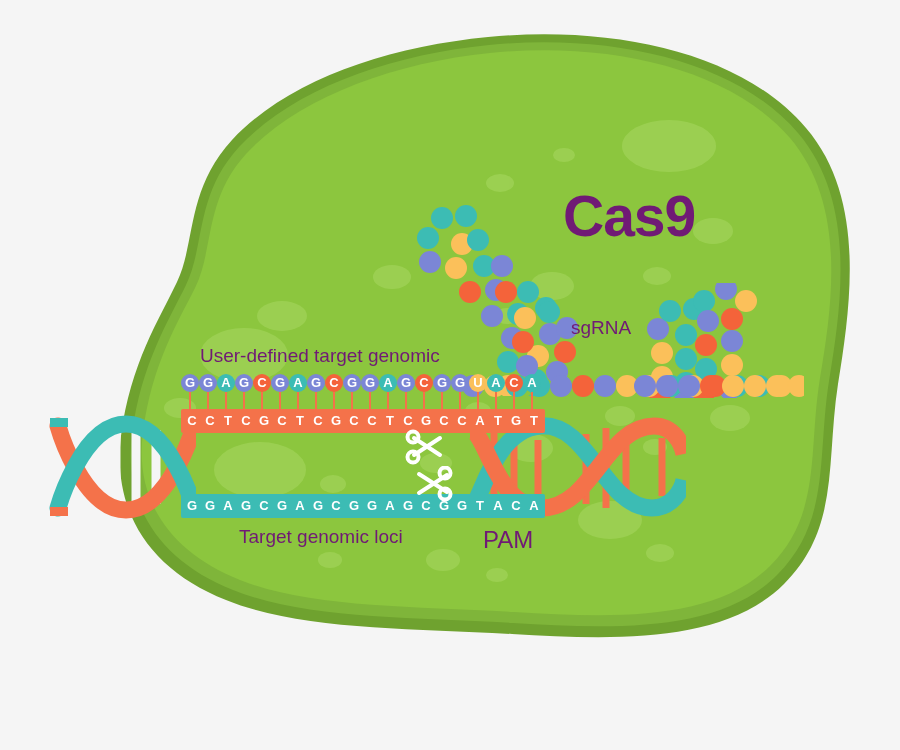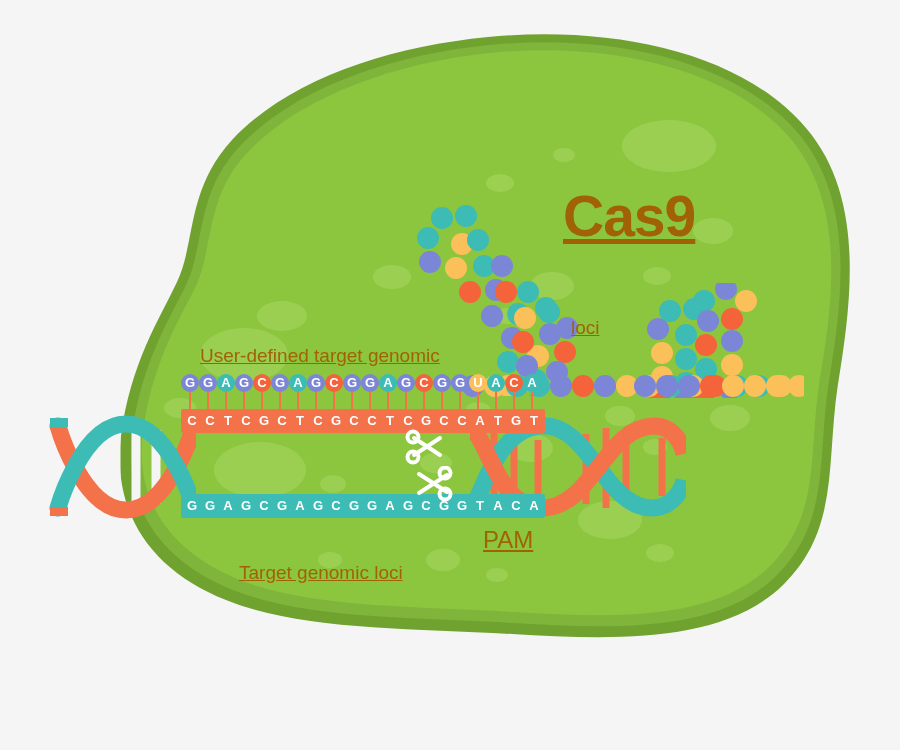--- a/index.html
+++ b/index.html
@@ -20,32 +20,31 @@
   .layer-rna{z-index:5;}
   .layer-seq{z-index:6;}
   .layer-label{z-index:8;}
   .layer-scissors{z-index:9;}
 
   
   svg.blobsvg{left:0;top:0;width:900px;height:750px;display:block;}
 
   
   .lbl{
-    color:#a16207;
+    color:#701a75;
     white-space:nowrap;
-    text-decoration:underline;
     -webkit-font-smoothing:antialiased;
   }
   #cas9-title{
     font-size:57px;font-weight:bold;letter-spacing:-1px;
     left:563px;top:183px;
   }
   #sgrna-label{font-size:19px;left:571px;top:317px;}
   #userdef-label{font-size:19px;left:200px;top:345px;}
-  #targetloci-label{font-size:19px;left:239px;top:526px;margin-top:36px;}
+  #targetloci-label{font-size:19px;left:239px;top:526px;}
   #pam-label{font-size:24px;left:483px;top:526px;}
 
   
   .seqrow{display:flex;align-items:center;height:20px;}
   .seqrow .base{
     width:18px;height:20px;line-height:20px;
     text-align:center;font-size:14px;font-weight:bold;
     color:#ffffff;flex:0 0 18px;
   }
 
@@ -278,21 +277,21 @@
     <circle cx="33" cy="12" r="11" fill="#7B86D6"></circle>
     <circle cx="55" cy="12" r="11" fill="#7B86D6"></circle>
     <circle cx="77" cy="12" r="11" fill="#F4633A"></circle>
     <circle cx="99" cy="12" r="11" fill="#FBC05A"></circle>
     <circle cx="121" cy="12" r="11" fill="#FBC05A"></circle>
     <circle cx="143" cy="12" r="11" fill="#FBC05A"></circle>
     <circle cx="165" cy="12" r="11" fill="#FBC05A"></circle>
   </svg>
 
   <div class="lbl layer-label" id="cas9-title">Cas9</div>
-  <div class="lbl layer-label" id="sgrna-label">loci</div>
+  <div class="lbl layer-label" id="sgrna-label">sgRNA</div>
   <div class="lbl layer-label" id="userdef-label">User-defined target genomic</div>
   <div class="lbl layer-label" id="targetloci-label">Target genomic loci</div>
   <div class="lbl layer-label" id="pam-label">PAM</div>
 
   <div class="seqrow layer-seq" id="guide-row">
       <span class="base">
         <span class="disc" style="background: rgb(123, 134, 214);"></span>
         <span class="ch">G</span>
       </span>
       <span class="base">

